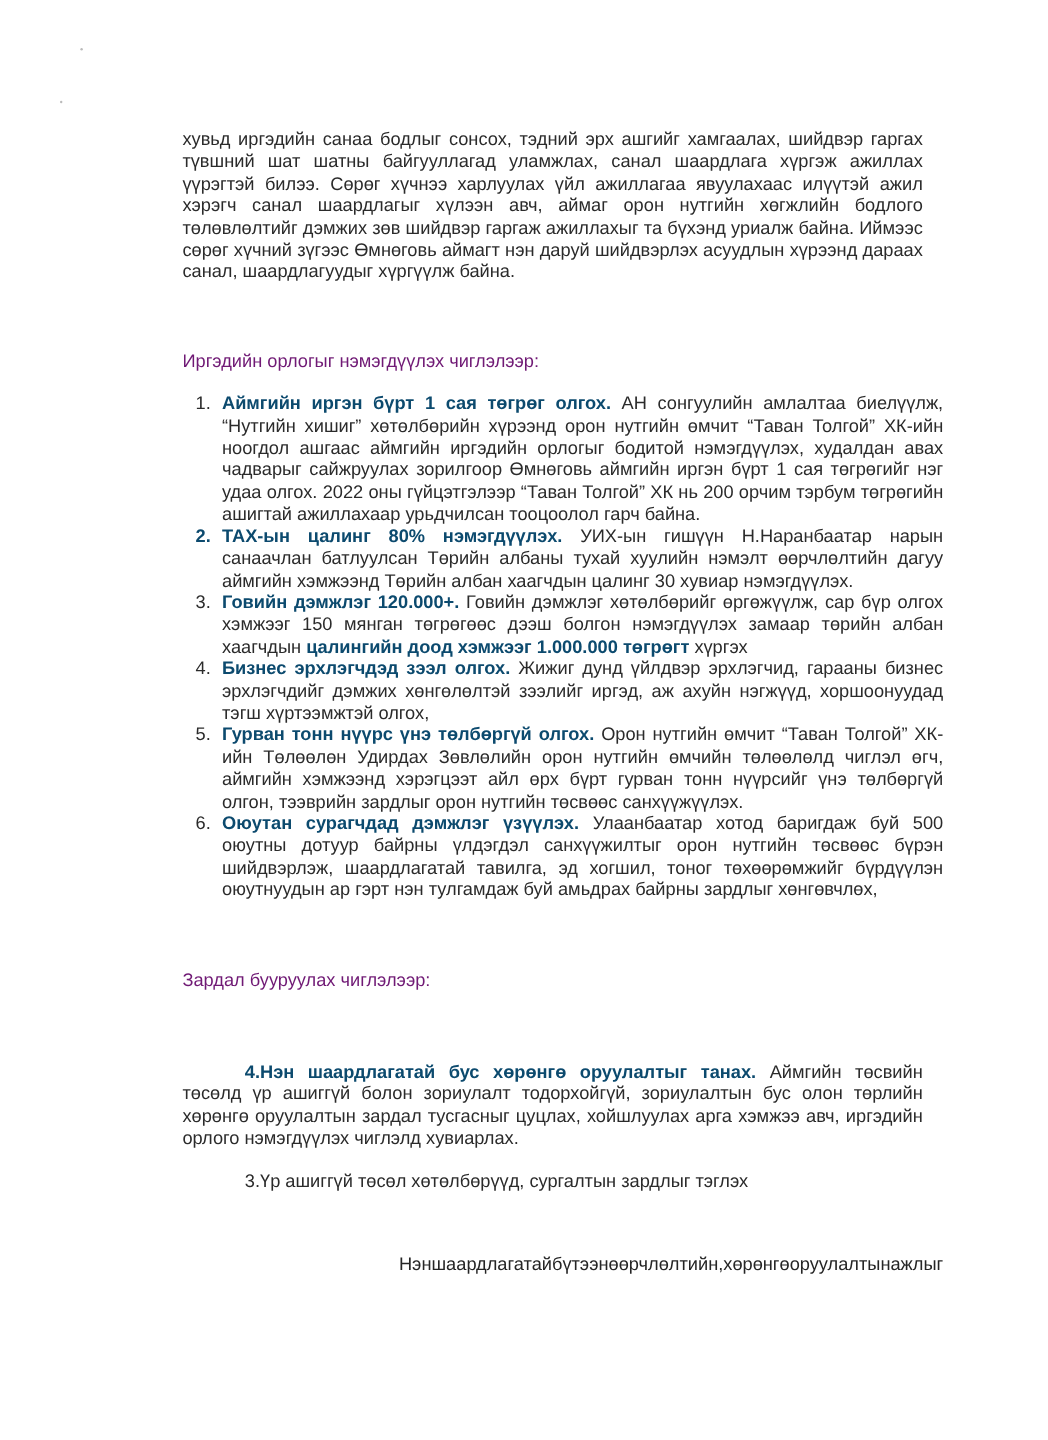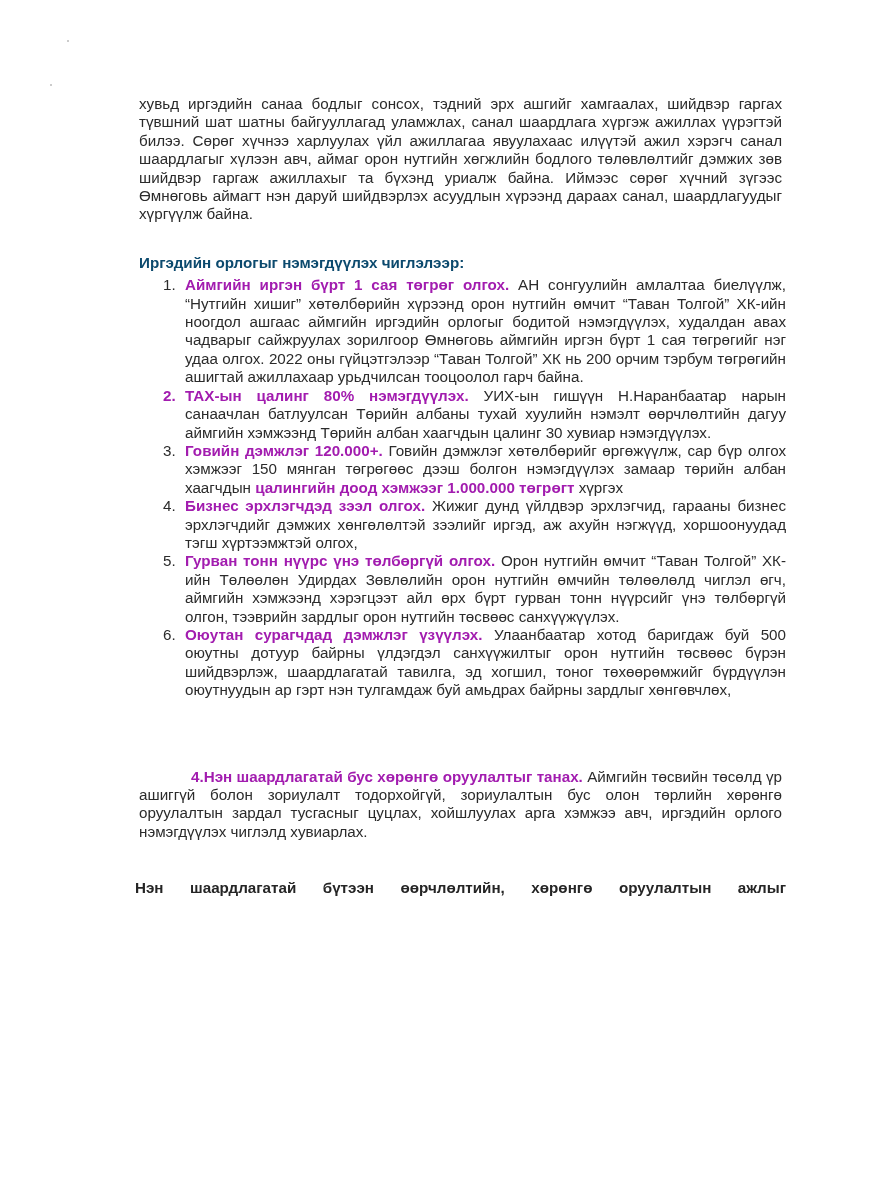--- a/index.html
+++ b/index.html
@@ -3,29 +3,29 @@
 <meta charset="utf-8">
 <style>
   html, body { margin: 0; padding: 0; background: #ffffff; }
   body { width: 873px; height: 1200px; position: relative; overflow: hidden; }
   .page {
     position: absolute; left: 135px; top: 91px; width: 651px;
     font-family: "Liberation Sans", sans-serif;
     font-size: 15.2px; line-height: 18.4px; color: #2b2b2b;
     text-align: justify;
   }
-  p { margin: 4px; }
-  b { color: #a21caf; }
-  .head { font-weight: bold; color: #0c4a6e; }
+  p { margin: 17px; }
+  b { color: #0c4a6e; }
+  .head { font-weight: normal; color: #701a75; }
   .gap-m { height: 22px; }
   ol.list { margin: 0; padding: 0; list-style: none; }
   ol.list li { position: relative; padding-left: 50px; }
   ol.list li .num { position: absolute; left: 28px; top: 0; }
   .indent { text-indent: 52px; }
-  .h3 { display: flex; justify-content: space-between; font-weight: bold; color: #252525; }
+  .h3 { display: flex; justify-content: flex-end; font-weight: normal; color: #252525; }
   .dot { position: absolute; width: 2px; height: 2px; background: #bbb; border-radius: 50%; }
 </style>
 </head>
 <body>
 
 <span class="dot" style="left:67px;top:40px;"></span>
 <span class="dot" style="left:50px;top:84px;"></span>
 
 <div class="page">
   <p>хувьд иргэдийн санаа бодлыг сонсох, тэдний эрх ашгийг хамгаалах, шийдвэр гаргах түвшний шат шатны байгууллагад уламжлах, санал шаардлага хүргэж ажиллах үүрэгтэй билээ. Сөрөг хүчнээ харлуулах үйл ажиллагаа явуулахаас илүүтэй ажил хэрэгч санал шаардлагыг хүлээн авч, аймаг орон нутгийн хөгжлийн бодлого төлөвлөлтийг дэмжих зөв шийдвэр гаргаж ажиллахыг та бүхэнд уриалж байна. Иймээс сөрөг хүчний зүгээс Өмнөговь аймагт нэн даруй шийдвэрлэх асуудлын хүрээнд дараах санал, шаардлагуудыг хүргүүлж байна.</p>
@@ -35,22 +35,24 @@
   <ol class="list">
     <li><span class="num">1.</span><b>Аймгийн иргэн бүрт 1 сая төгрөг олгох.</b><span> АН сонгуулийн амлалтаа биелүүлж, “Нутгийн хишиг” хөтөлбөрийн хүрээнд орон нутгийн өмчит “Таван Толгой” ХК-ийн ноогдол ашгаас аймгийн иргэдийн орлогыг бодитой нэмэгдүүлэх, худалдан авах чадварыг сайжруулах зорилгоор Өмнөговь аймгийн иргэн бүрт 1 сая төгрөгийг нэг удаа олгох. 2022 оны гүйцэтгэлээр  “Таван Толгой” ХК нь 200 орчим тэрбум төгрөгийн ашигтай ажиллахаар урьдчилсан тооцоолол гарч байна.</span></li>
     <li><b class="num">2.</b><b>ТАХ-ын цалинг 80% нэмэгдүүлэх.</b><span> УИХ-ын гишүүн Н.Наранбаатар нарын санаачлан батлуулсан Төрийн албаны тухай хуулийн нэмэлт өөрчлөлтийн дагуу аймгийн хэмжээнд Төрийн албан хаагчдын цалинг 30 хувиар нэмэгдүүлэх.</span></li>
     <li><span class="num">3.</span><b>Говийн дэмжлэг 120.000+.</b><span> Говийн дэмжлэг хөтөлбөрийг өргөжүүлж, сар бүр олгох хэмжээг 150 мянган төгрөгөөс дээш болгон нэмэгдүүлэх замаар төрийн албан хаагчдын </span><b>цалингийн доод хэмжээг 1.000.000 төгрөгт</b><span> хүргэх</span></li>
     <li><span class="num">4.</span><b>Бизнес эрхлэгчдэд зээл олгох.</b><span> Жижиг дунд үйлдвэр эрхлэгчид, гарааны бизнес эрхлэгчдийг дэмжих хөнгөлөлтэй зээлийг иргэд, аж ахуйн нэгжүүд, хоршоонуудад тэгш хүртээмжтэй олгох,</span></li>
     <li><span class="num">5.</span><b>Гурван тонн нүүрс үнэ төлбөргүй олгох.</b><span> Орон нутгийн өмчит “Таван Толгой” ХК-ийн Төлөөлөн Удирдах Зөвлөлийн орон нутгийн өмчийн төлөөлөлд чиглэл өгч, аймгийн хэмжээнд хэрэгцээт айл өрх бүрт гурван тонн нүүрсийг үнэ төлбөргүй олгон, тээврийн зардлыг орон нутгийн төсвөөс санхүүжүүлэх.</span></li>
     <li><span class="num">6.</span><b>Оюутан сурагчдад дэмжлэг үзүүлэх.</b><span> Улаанбаатар хотод баригдаж буй 500 оюутны дотуур байрны үлдэгдэл санхүүжилтыг орон нутгийн төсвөөс бүрэн шийдвэрлэж, шаардлагатай тавилга, эд хогшил, тоног төхөөрөмжийг бүрдүүлэн оюутнуудын ар гэрт нэн тулгамдаж буй амьдрах байрны зардлыг хөнгөвчлөх,</span></li>
   </ol>
 
   <div style="height:40px"></div>
+  <p class="head">Зардал бууруулах чиглэлээр:</p>
   <div style="height:24px"></div>
   <p class="indent"><b>4.Нэн шаардлагатай бус хөрөнгө оруулалтыг танах.</b><span> Аймгийн төсвийн төсөлд үр ашиггүй болон зориулалт тодорхойгүй, зориулалтын бус олон төрлийн хөрөнгө оруулалтын зардал тусгасныг цуцлах, хойшлуулах арга хэмжээ авч, иргэдийн орлого нэмэгдүүлэх чиглэлд хувиарлах.</span></p>
+  <p class="indent"><span>3.Үр ашиггүй төсөл хөтөлбөрүүд, сургалтын зардлыг тэглэх</span></p>
 
   <div style="height:34px"></div>
   <div class="h3">
     <span>Нэн</span>
     <span>шаардлагатай</span>
     <span>бүтээн</span>
     <span>өөрчлөлтийн,</span>
     <span>хөрөнгө</span>
     <span>оруулалтын</span>
     <span>ажлыг</span>

